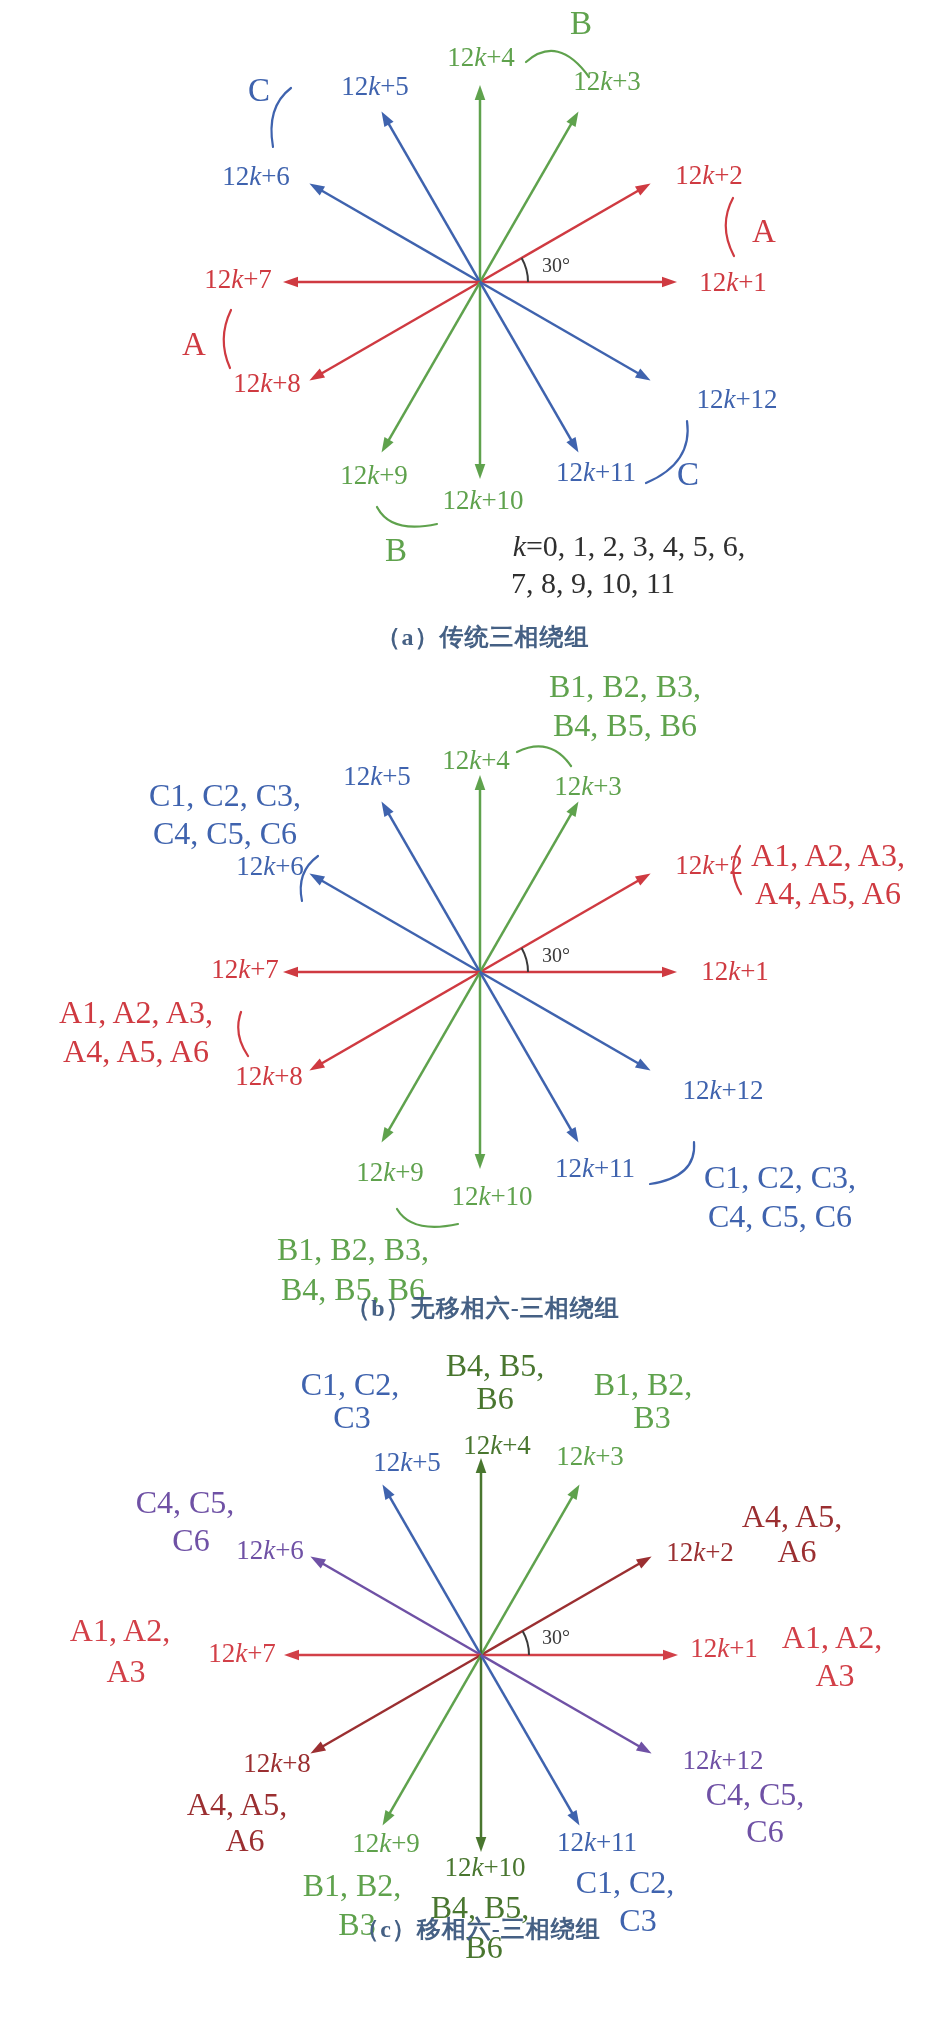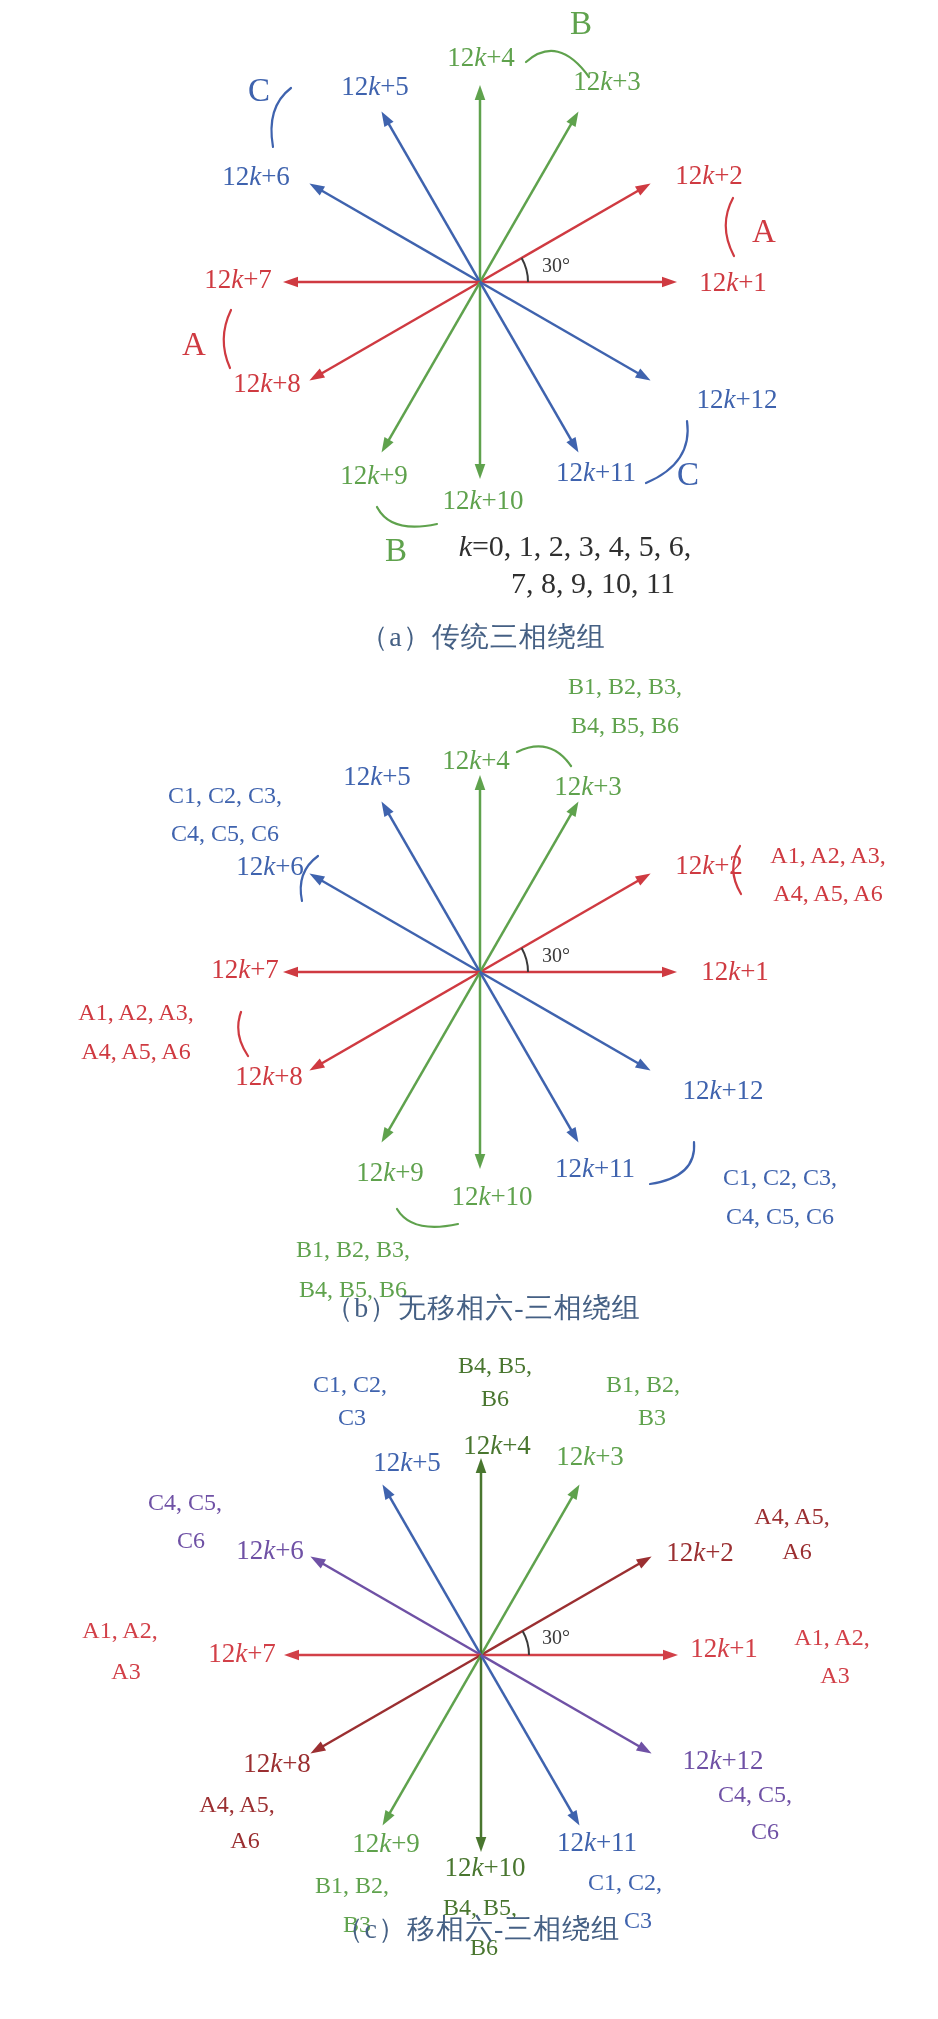--- a/index.html
+++ b/index.html
@@ -2,25 +2,25 @@
 <html><head>
 <meta charset="utf-8">
 <style>
   html,body{margin:0;padding:0;}
   body{width:938px;height:2019px;background:#ffffff;position:relative;
        font-family:"Liberation Serif",serif;overflow:hidden;}
   .stage{position:absolute;left:0;top:0;width:938px;height:2019px;}
   svg.overlay{position:absolute;left:0;top:0;}
   .lab{position:absolute;transform:translate(-50%,-50%);white-space:nowrap;line-height:1;}
   .vec{font-size:27px;}
-  .grp{font-size:24px;}
+  .grp{font-size:32px;}
   .phl{font-size:33px;}
   .ang{font-size:20px;color:#3a3a3a;}
   .knote{font-size:30px;color:#2f2f2f;}
-  .caption{font-size:28px;font-weight:400;color:#456084;letter-spacing:1px;}
+  .caption{font-size:24px;font-weight:700;color:#456084;letter-spacing:1px;}
   .arc{fill:none;stroke-width:2.2;stroke-linecap:round;}
   .arc-red{stroke:#cf3a41}
   .arc-green{stroke:#5fa24d}
   .arc-blue{stroke:#3f63ae}
   .angarc{fill:none;stroke:#3a3a3a;stroke-width:2;}
 </style>
 </head>
 <body>
 
 <div class="stage">
@@ -140,21 +140,21 @@
     <span class="lab vec" style="left: 737px; top: 399px; color: rgb(63, 99, 174);">12<i>k</i>+12</span>
 
     <span class="lab phl" style="left: 581px; top: 23px; color: rgb(95, 162, 77);">B</span>
     <span class="lab phl" style="left: 259px; top: 90px; color: rgb(63, 99, 174);">C</span>
     <span class="lab phl" style="left: 764px; top: 231px; color: rgb(207, 58, 65);">A</span>
     <span class="lab phl" style="left: 194px; top: 344px; color: rgb(207, 58, 65);">A</span>
     <span class="lab phl" style="left: 688px; top: 474px; color: rgb(63, 99, 174);">C</span>
     <span class="lab phl" style="left: 396px; top: 550px; color: rgb(95, 162, 77);">B</span>
 
     <span class="lab ang" style="left:556px;top:265px">30°</span>
-    <span class="lab knote" style="left:575px;top:546px"><i>k</i>=0, 1, 2, 3, 4, 5, 6,</span>
+    <span class="lab knote" style="left:629px;top:546px"><i>k</i>=0, 1, 2, 3, 4, 5, 6,</span>
     <span class="lab knote" style="left:593px;top:583px">7, 8, 9, 10, 11</span>
     <span class="lab caption" style="left:483px;top:637px">（a）传统三相绕组</span>
   </div>
 
   <div>
     <span class="lab vec" style="left: 735px; top: 971px; color: rgb(207, 58, 65);">12<i>k</i>+1</span>
     <span class="lab vec" style="left: 709px; top: 865px; color: rgb(207, 58, 65);">12<i>k</i>+2</span>
     <span class="lab vec" style="left: 588px; top: 786px; color: rgb(95, 162, 77);">12<i>k</i>+3</span>
     <span class="lab vec" style="left: 476px; top: 760px; color: rgb(95, 162, 77);">12<i>k</i>+4</span>
     <span class="lab vec" style="left: 377px; top: 776px; color: rgb(63, 99, 174);">12<i>k</i>+5</span>

